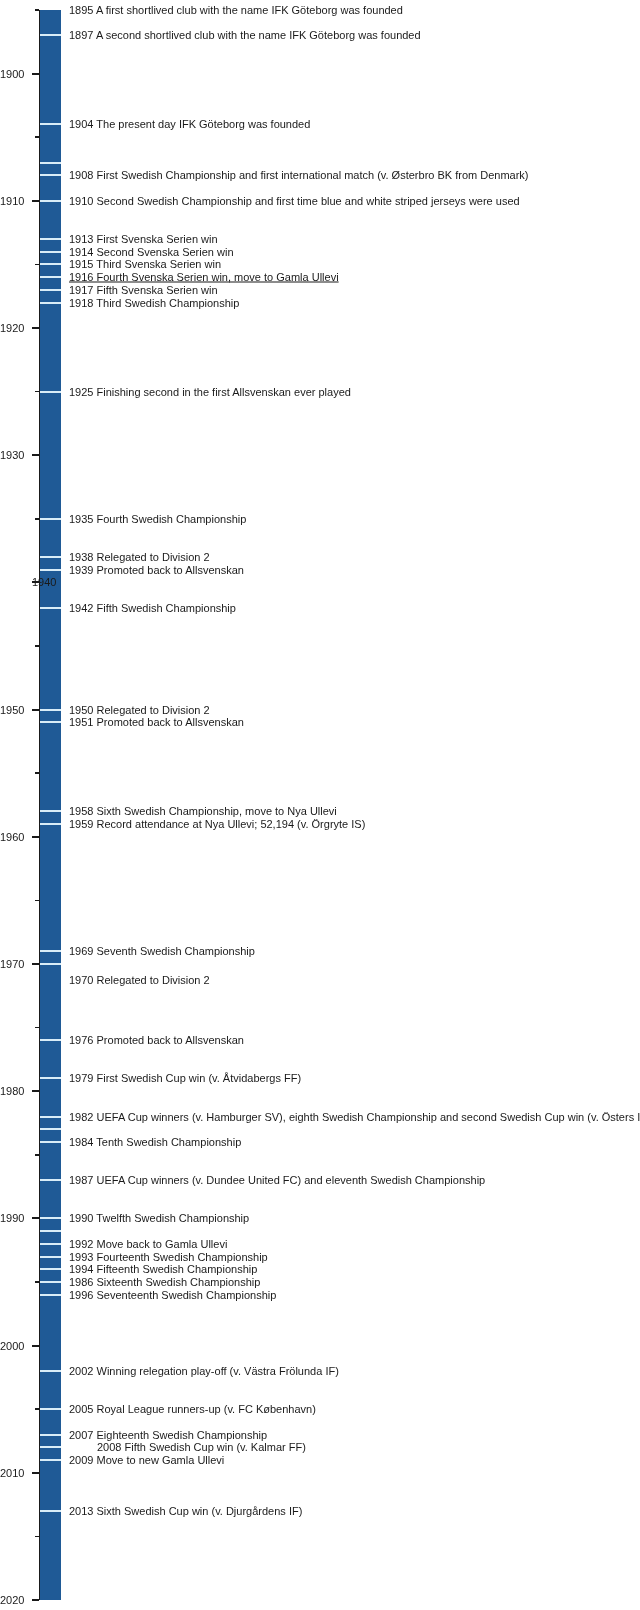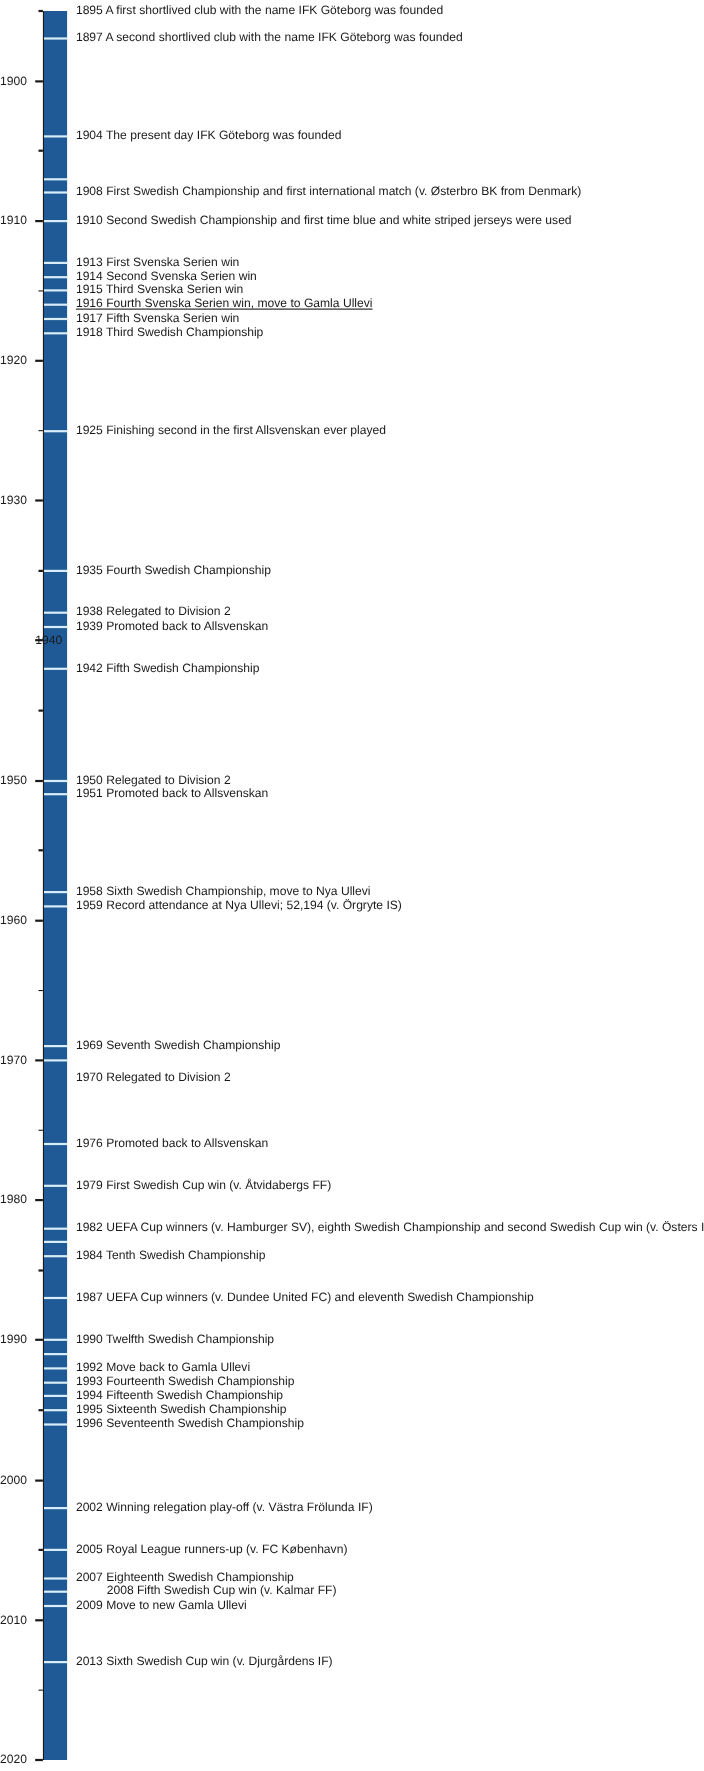--- a/index.html
+++ b/index.html
@@ -153,21 +153,21 @@
     <div class="event-line" style="left: 40px; top: 1217.4px; width: 21px;"></div>
     <div class="event-label" style="left: 69px; top: 1218.4px;">1990 Twelfth Swedish Championship</div>
     <div class="event-line" style="left: 40px; top: 1230.12px; width: 21px;"></div>
     <div class="event-line" style="left: 40px; top: 1242.84px; width: 21px;"></div>
     <div class="event-label" style="left: 69px; top: 1243.84px;">1992 Move back to Gamla Ullevi</div>
     <div class="event-line" style="left: 40px; top: 1255.56px; width: 21px;"></div>
     <div class="event-label" style="left: 69px; top: 1256.56px;">1993 Fourteenth Swedish Championship</div>
     <div class="event-line" style="left: 40px; top: 1268.28px; width: 21px;"></div>
     <div class="event-label" style="left: 69px; top: 1269.28px;">1994 Fifteenth Swedish Championship</div>
     <div class="event-line" style="left: 40px; top: 1281px; width: 21px;"></div>
-    <div class="event-label" style="left: 69px; top: 1282px;">1995 Sixteenth Swedish Championship</div>
+    <div class="event-label" style="left: 69px; top: 1282px;">1986 Sixteenth Swedish Championship</div>
     <div class="event-line" style="left: 40px; top: 1293.72px; width: 21px;"></div>
     <div class="event-label" style="left: 69px; top: 1294.72px;">1996 Seventeenth Swedish Championship</div>
     <div class="event-line" style="left: 40px; top: 1370.04px; width: 21px;"></div>
     <div class="event-label" style="left: 69px; top: 1371.04px;">2002 Winning relegation play-off (v. Västra Frölunda IF)</div>
     <div class="event-line" style="left: 40px; top: 1408.2px; width: 21px;"></div>
     <div class="event-label" style="left: 69px; top: 1409.2px;">2005 Royal League runners-up (v. FC København)</div>
     <div class="event-line" style="left: 40px; top: 1433.64px; width: 21px;"></div>
     <div class="event-label" style="left: 69px; top: 1434.64px;">2007 Eighteenth Swedish Championship</div>
     <div class="event-line" style="left: 40px; top: 1446.36px; width: 21px;"></div>
     <div class="event-label" style="left: 69px; top: 1447.36px; margin-left: 28px;">2008 Fifth Swedish Cup win (v. Kalmar FF)</div>

